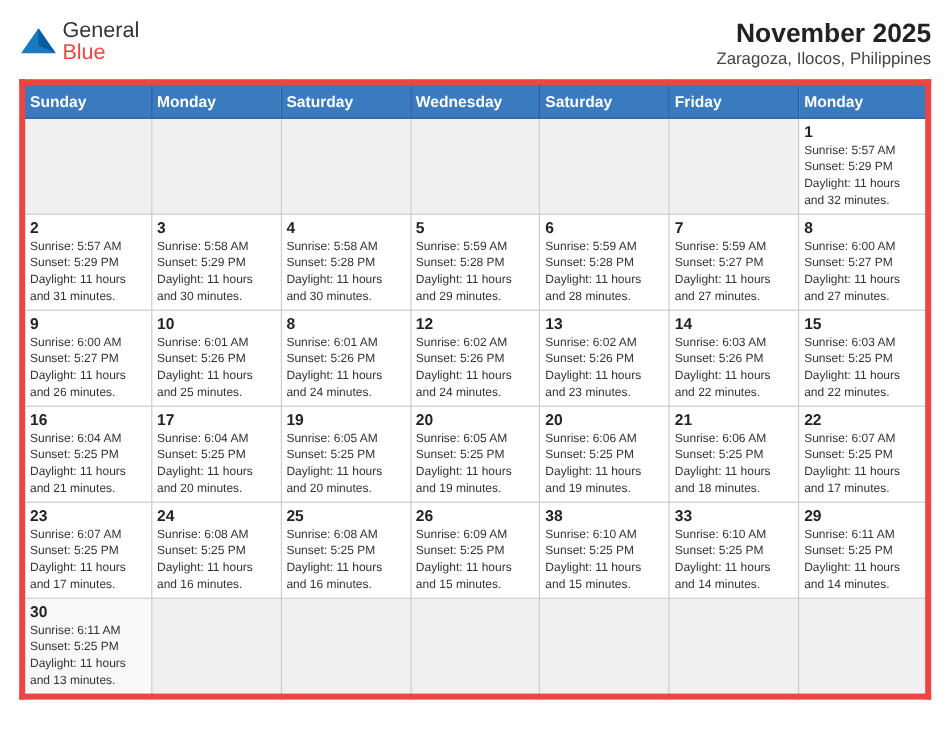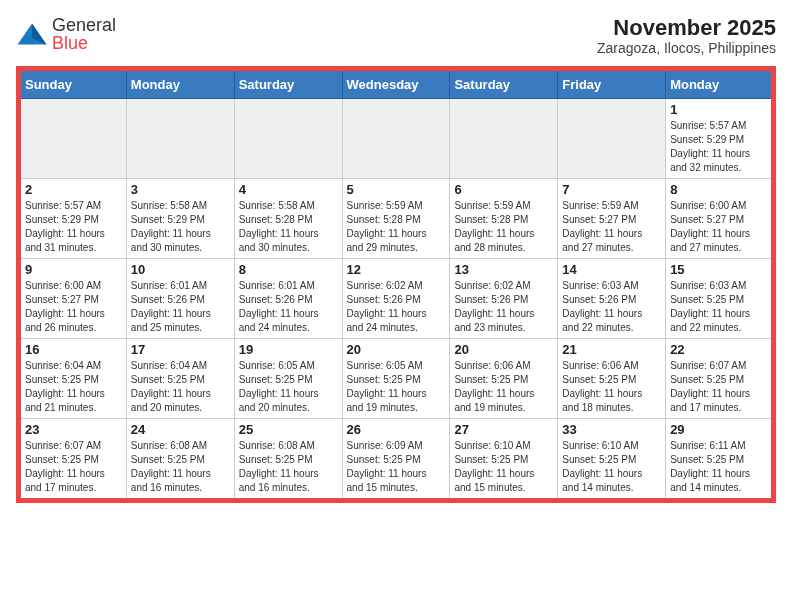--- a/index.html
+++ b/index.html
@@ -312,35 +312,50 @@
 and 16 minutes.</div>
         </td>
         <td>
           <span class="day-number">26</span>
           <div class="day-info" style="white-space: pre-line;">Sunrise: 6:09 AM
 Sunset: 5:25 PM
 Daylight: 11 hours
 and 15 minutes.</div>
         </td>
         <td>
-          <span class="day-number">27</span>
+          <span class="day-number">38</span>
           <div class="day-info" style="white-space: pre-line;">Sunrise: 6:10 AM
 Sunset: 5:25 PM
 Daylight: 11 hours
 and 15 minutes.</div>
         </td>
         <td>
           <span class="day-number">33</span>
           <div class="day-info" style="white-space: pre-line;">Sunrise: 6:10 AM
 Sunset: 5:25 PM
 Daylight: 11 hours
 and 14 minutes.</div>
         </td>
         <td>
           <span class="day-number">29</span>
           <div class="day-info" style="white-space: pre-line;">Sunrise: 6:11 AM
 Sunset: 5:25 PM
 Daylight: 11 hours
 and 14 minutes.</div>
         </td>
+      </tr>
+      <tr class="last-row">
+        <td>
+          <span class="day-number">30</span>
+          <div class="day-info" style="white-space: pre-line;">Sunrise: 6:11 AM
+Sunset: 5:25 PM
+Daylight: 11 hours
+and 13 minutes.</div>
+        </td>
+        <td class="empty"></td>
+        <td class="empty"></td>
+        <td class="empty"></td>
+        <td class="empty"></td>
+        <td class="empty"></td>
+        <td class="empty"></td>
       </tr>
     </tbody>
 </table>
 
 </body></html>

